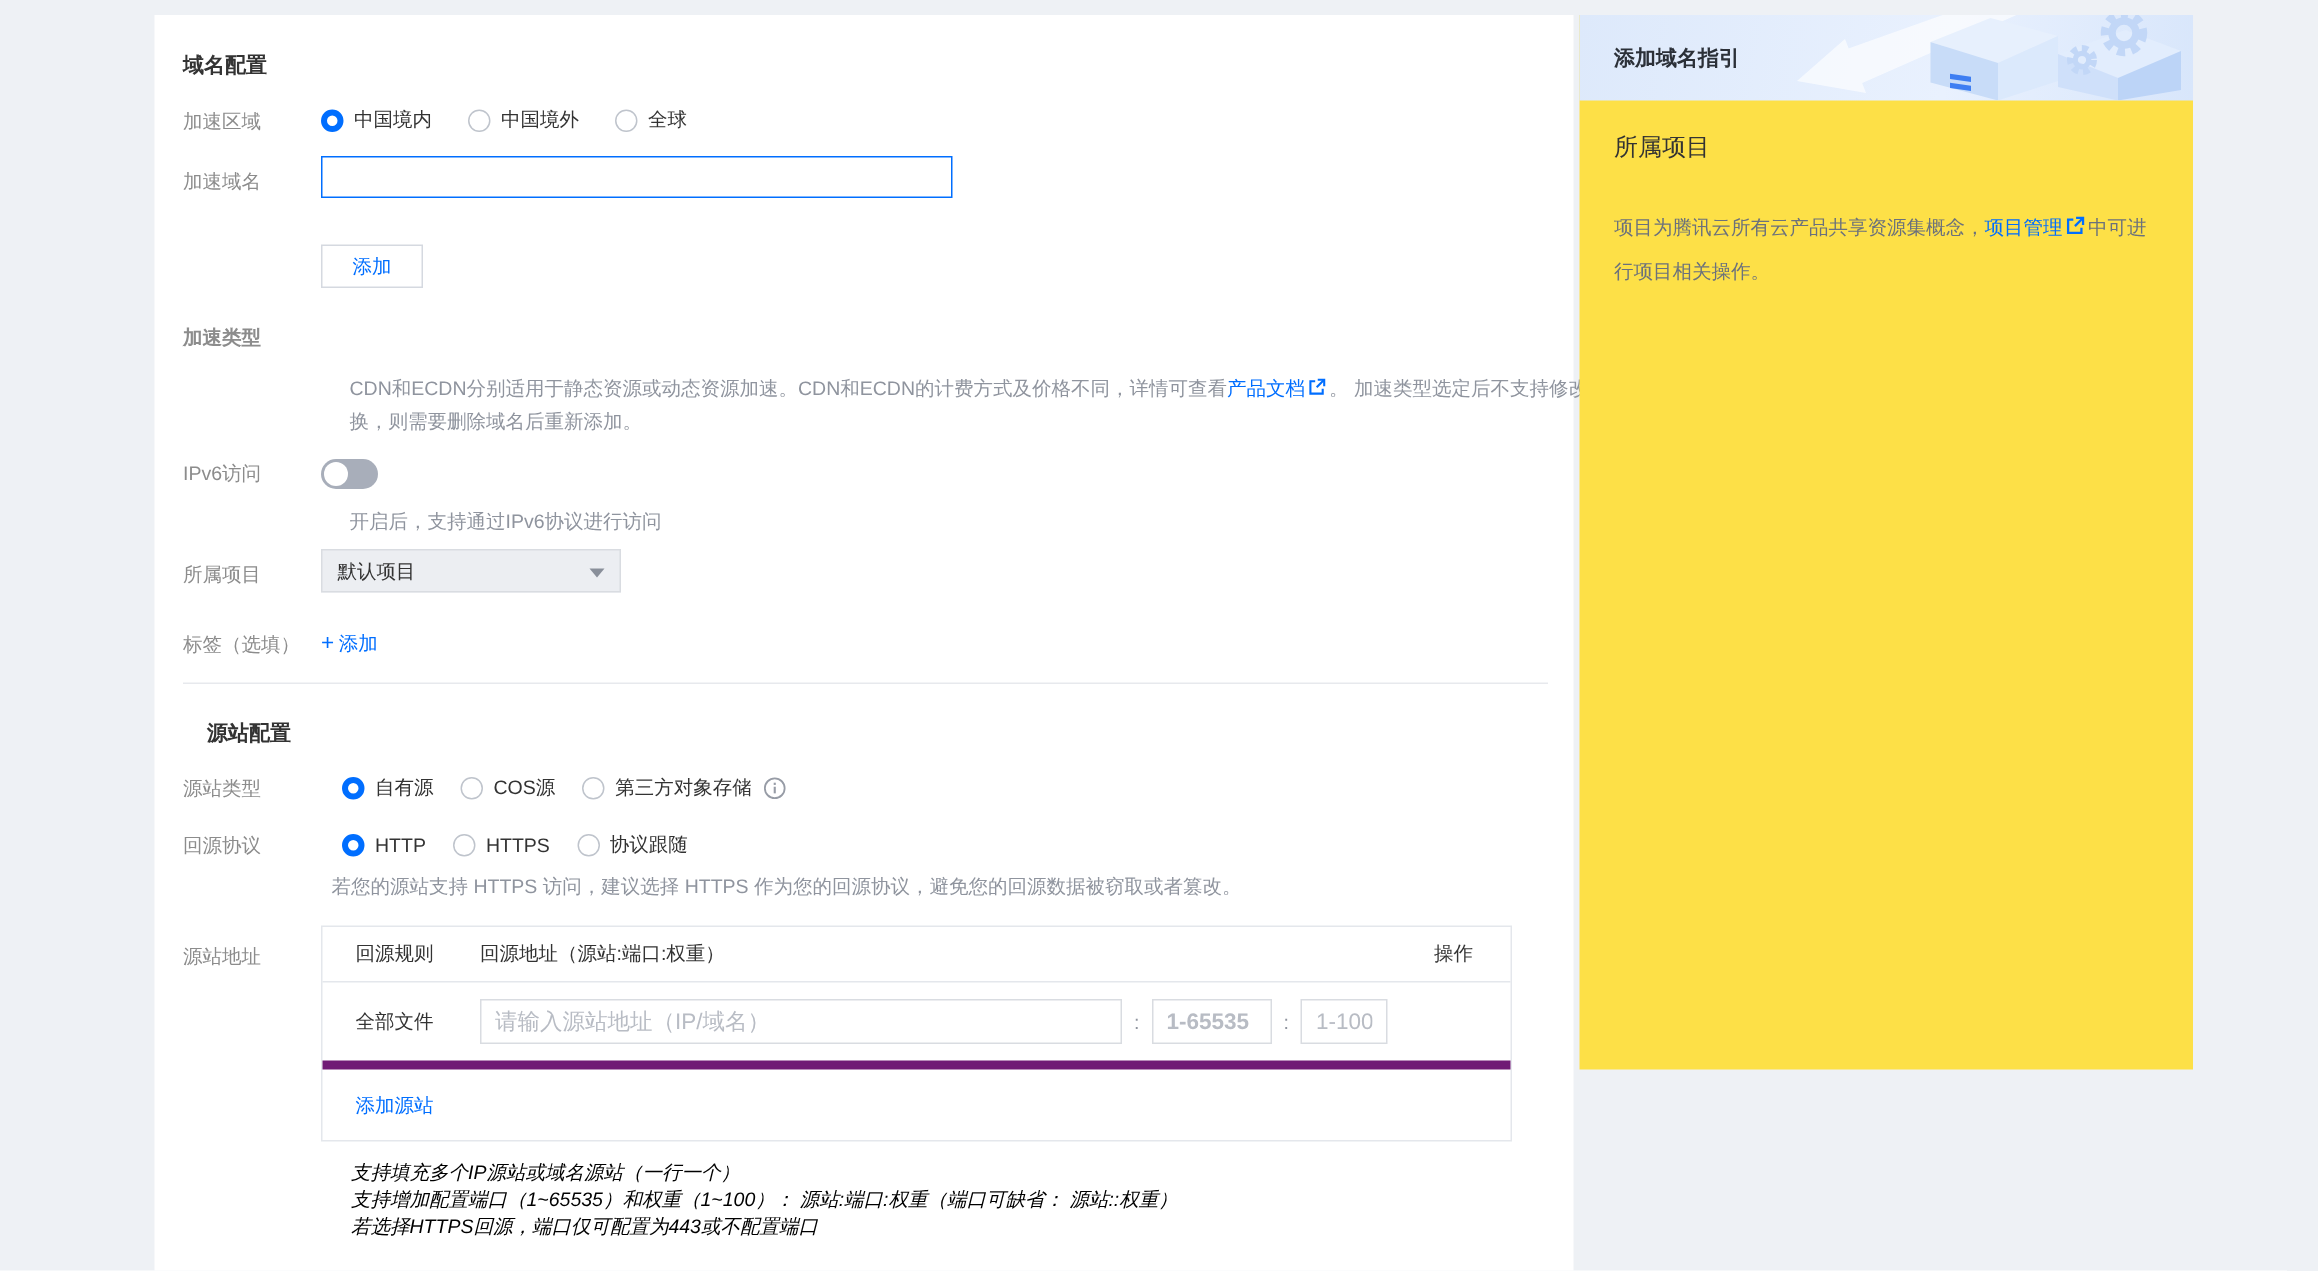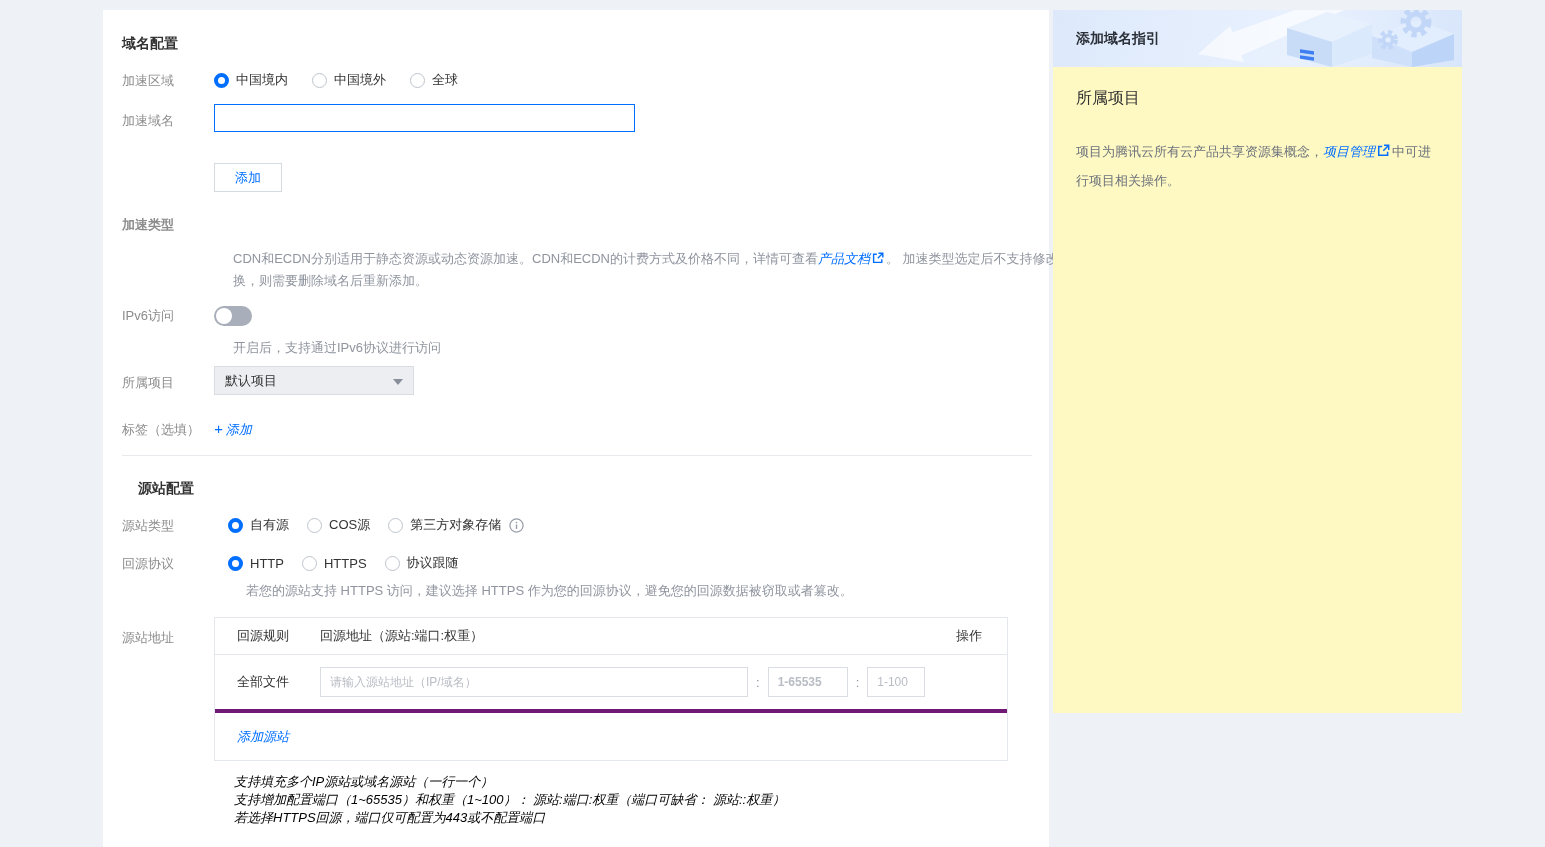--- a/index.html
+++ b/index.html
@@ -4,21 +4,21 @@
 <style>
   * { margin:0; padding:0; box-sizing:border-box; }
   html,body { width:1545px; height:847px; overflow:hidden; }
   body {
     background:#eef1f5;
     font-family:"Liberation Sans","DejaVu Sans",sans-serif;
     font-size:13px; color:#333;
   }
   .panel { position:absolute; background:#fff; }
   #main-panel { left:103px; top:10px; width:946px; height:837px; }
-  #guide-panel { left:1053px; top:10px; width:409px; height:703px; background:#fef9c3; }
+  #guide-panel { left:1053px; top:10px; width:409px; height:703px; background:#fde047; }
 
   .abs { position:absolute; }
   .section-title { font-size:14px; font-weight:bold; color:#333; }
   .row { position:absolute; left:19px; display:flex; align-items:flex-start; }
   .row-label { width:92px; color:#8c8c8c; padding-top:1px; flex:none; }
   .ctrl { display:flex; align-items:center; }
 
   
   .radio-opt { display:flex; align-items:center; margin-right:24px; cursor:pointer; }
   .radio { width:15px; height:15px; border-radius:50%; border:1px solid #bfc4cc; background:#fff; margin-right:7px; flex:none; }
@@ -29,38 +29,38 @@
   .text-input { height:28px; border:1px solid #006eff; background:#fff; width:421px; outline:none; padding:0 8px; font-size:13px; font-family:inherit; }
   .btn { height:29px; padding:0 20px; background:#fff; border:1px solid #d5d9e0; color:#006eff; font-size:13px; cursor:pointer; font-family:inherit; }
   .select { position:relative; width:200px; height:29px; border:1px solid #d9dce1; background:#fff; display:flex; align-items:center; padding:0 10px; cursor:pointer; }
   .select .sel-text { color:#b8bcc4; }
   .select.filled { background:#eceef2; }
   .select.filled .sel-text { color:#333; }
   .caret { position:absolute; right:10px; top:12px; width:0; height:0; border-left:5px solid transparent; border-right:5px solid transparent; border-top:6px solid #5a616e; }
   .select.filled .caret { border-top-color:#898f9a; }
 
   .help { color:#8f949e; line-height:21px; }
-  .link { color:#006eff; text-decoration:none; cursor:pointer;font-style:italic; }
+  .link { color:#006eff; text-decoration:none; cursor:pointer; }
   .ext-icon { display:inline-block; vertical-align:-1px; margin:0 2px; }
 
   
   .toggle { width:38px; height:20px; border-radius:10px; background:#a8aeba; position:relative; cursor:pointer; }
   .toggle .knob { position:absolute; left:2px; top:2px; width:16px; height:16px; border-radius:50%; background:#fff; }
 
   .divider { position:absolute; left:19px; width:910px; height:1px; background:#e7e9ed; }
 
   
   .o-table { width:794px; border:1px solid #e4e7ec; background:#fff; }
   .o-head { display:flex; align-items:center; height:37px; border-bottom:1px solid #e4e7ec; color:#333; }
   .o-head .c1 { width:105px; padding-left:22px; flex:none; }
   .o-head .c2 { flex:1; }
   .o-head .c3 { width:85px; text-align:right; padding-right:25px; flex:none; }
-  .o-row { display:flex; align-items:center; height:58px; border-bottom:4px solid #701a75; }
+  .o-row { display:flex; align-items:center; height:58px; border-bottom:6px solid #701a75; }
   .o-row .c1 { width:105px; padding-left:22px; flex:none; color:#333; }
-  .mini-input { height:30px; border:1px solid #d9dce1; color:#3b82f6; padding:0 9px; font-size:12px; font-family:inherit; outline:none; background:#fff; }
+  .mini-input { height:30px; border:1px solid #d9dce1; color:#3b82f6; padding:0 9px; font-size:15px; font-family:inherit; outline:none; background:#fff; }
   .mini-input::placeholder { color:#b8bcc4; }
   .addr-input { width:428px; }
   .port-input { width:80px; margin-left:8px;font-weight:bold; }
   .weight-input { width:58px; margin-left:8px; }
   .colon-sep { color:#8f949e; margin-left:8px; }
   .o-foot { height:47px; display:flex; align-items:center; padding-left:22px; }
 
   .notes div { color:#000000; line-height:18px; margin-bottom:0;font-style:italic; }
 
   
@@ -177,21 +177,21 @@
       <span class="radio-opt" style="margin-right:18px;">
         <span class="radio"></span>
         <span class="radio-text">HTTPS</span>
       </span>
       <span class="radio-opt">
         <span class="radio"></span>
         <span class="radio-text">协议跟随</span>
       </span>
     </div>
   </div>
-  <div class="abs help" style="left:143px; top:570px;">若您的源站支持 HTTPS 访问，建议选择 HTTPS 作为您的回源协议，避免您的回源数据被窃取或者篡改。</div>
+  <div class="abs help" style="left:118px; top:570px;">若您的源站支持 HTTPS 访问，建议选择 HTTPS 作为您的回源协议，避免您的回源数据被窃取或者篡改。</div>
 
   <div class="row" style="top:607px;">
     <div class="row-label" style="padding-top:12px;">源站地址</div>
     <div class="o-table">
       <div class="o-head">
         <div class="c1">回源规则</div>
         <div class="c2">回源地址（源站:端口:权重）</div>
         <div class="c3">操作</div>
       </div>
       <div class="o-row">

